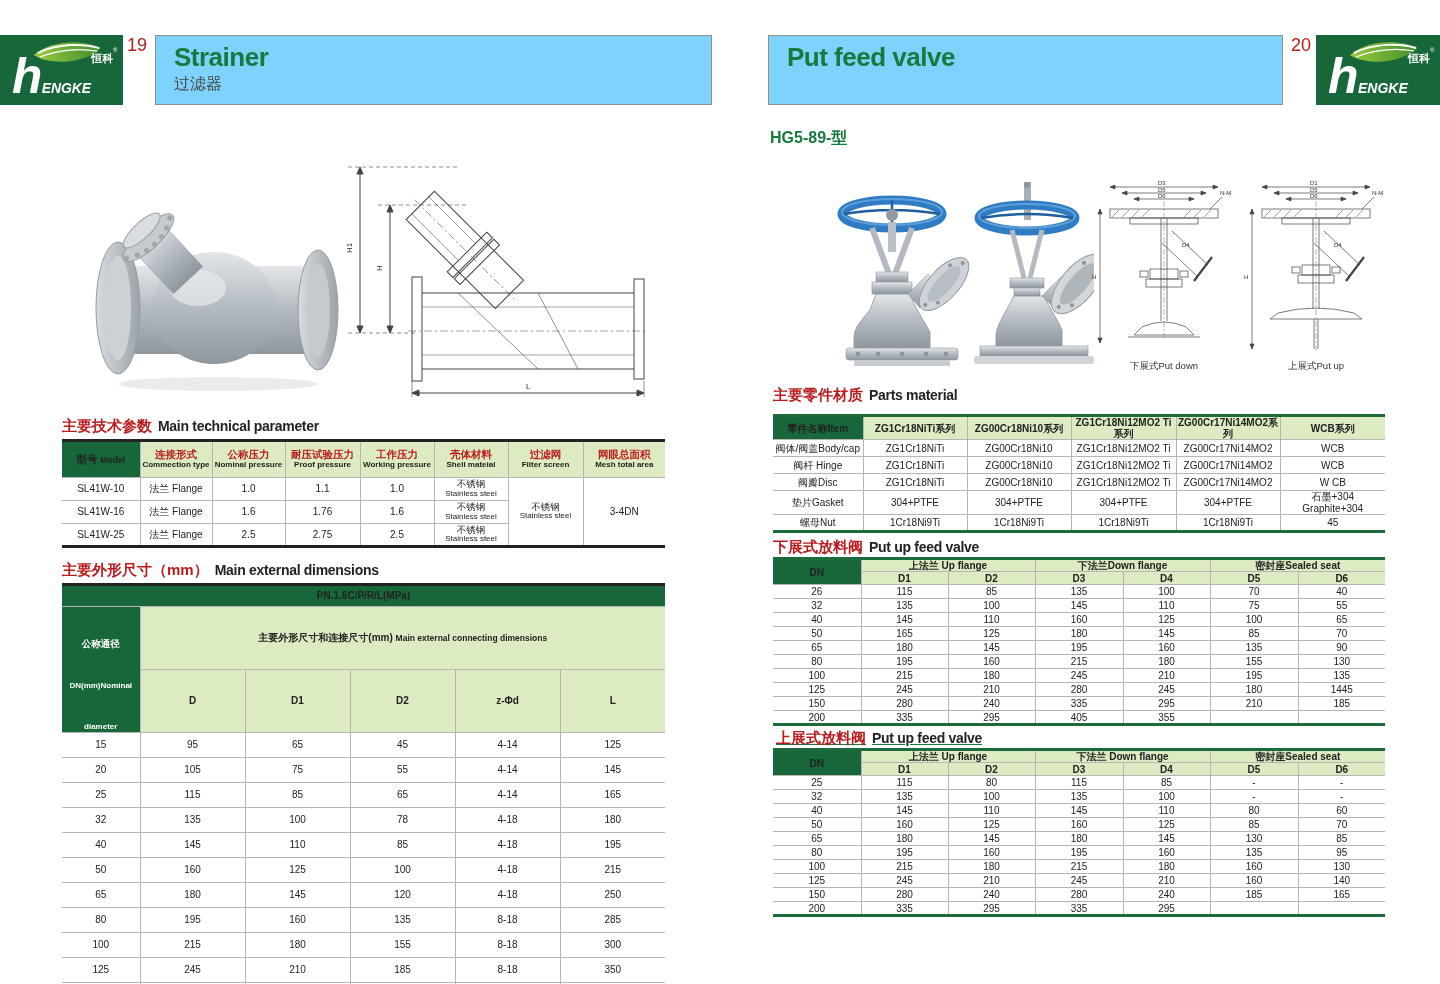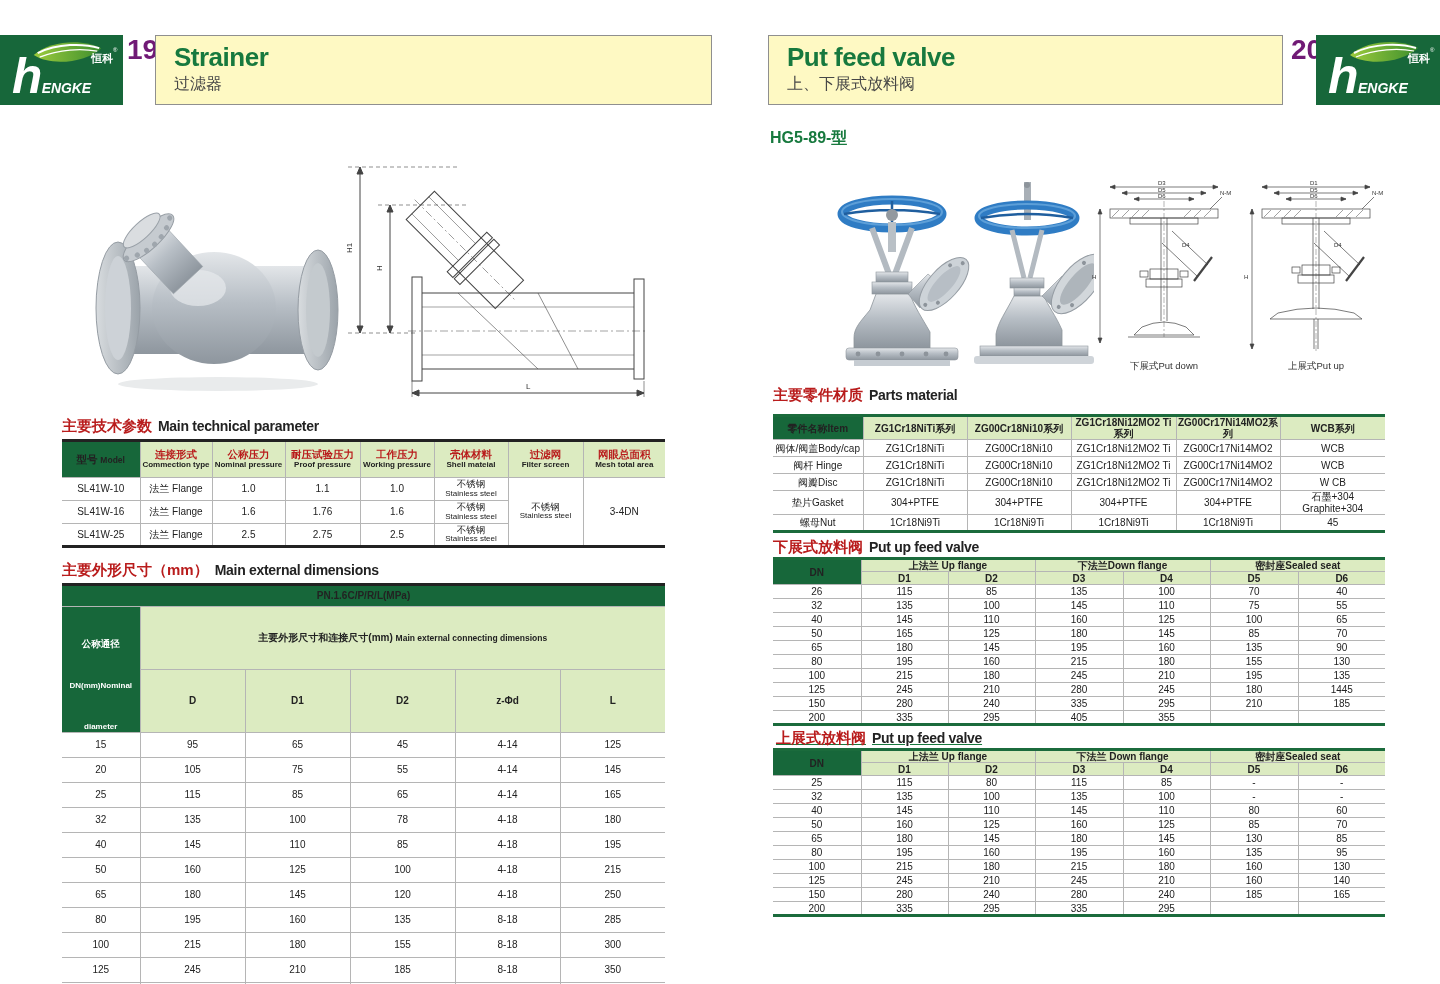--- a/index.html
+++ b/index.html
@@ -2,22 +2,22 @@
 <html><head>
 <meta charset="utf-8">
 <style>
   html,body{margin:0;padding:0;}
   body{width:1440px;height:984px;position:relative;background:#ffffff;
        font-family:"Liberation Sans","DejaVu Sans",sans-serif;overflow:hidden;}
   .abs{position:absolute;box-sizing:border-box;}
 
   
   .logo-block{background:#17673A;}
-  .pagenum{font-weight:bold;font-size:28px;color:#701a75;line-height:1;}
-  .hdr-box{border:1px solid #8f8f8f;background:#fef9c3;padding:7px 0 0 18px;}
+  .pagenum{font-weight:normal;font-size:18px;color:#b91c1c;line-height:1;}
+  .hdr-box{border:1px solid #8f8f8f;background:#7dd3fc;padding:7px 0 0 18px;}
   .hdr-title{font-size:26px;font-weight:800;color:#17793E;line-height:1.1;letter-spacing:-0.5px;}
   .hdr-sub{font-size:16px;color:#474747;margin-top:2px;}
 
   
   .sec-title{color:#17793E;white-space:nowrap;}
   .sec-title .zh{font-size:15px;font-weight:bold;}
   .sec-title .en{font-size:14px;font-weight:800;margin-left:6px;letter-spacing:-0.3px;}
   .model-label{font-size:16px;font-weight:800;color:#17793E;}
 
   
@@ -74,21 +74,20 @@
 </div>
 <div class="abs pagenum" style="left:127px;top:36px;">19</div>
 
 <div class="abs hdr-box" style="left:155px;top:35px;width:557px;height:70px;">
   <div class="hdr-title">Strainer</div>
   <div class="hdr-sub">过滤器</div>
 </div>
 
 <div class="abs hdr-box" style="left:768px;top:35px;width:515px;height:70px;">
   <div class="hdr-title">Put feed valve</div>
-  <div class="hdr-sub">上、下展式放料阀</div>
 </div>
 <div class="abs pagenum" style="left:1291px;top:36px;">20</div>
 
 <div class="abs logo-block" style="left:1316px;top:35px;width:124px;height:70px;">
   <svg width="124" height="70" viewBox="0 0 124 70">
     <rect width="124" height="70" fill="#17673A"></rect>
     <text x="12" y="58" font-size="50" font-style="italic" font-weight="bold" fill="#ffffff">h</text>
     <path d="M34 20 C52 4 86 4 102 13 C88 27 52 32 34 20 Z" fill="url(#leafg)"></path>
     <path d="M38 18 C58 8 84 8 100 13" stroke="#ffffff" stroke-width="2" fill="none"></path>
     <path d="M40 22 C60 14 82 13 98 16" stroke="#ffffff" stroke-width="1.2" fill="none"></path>

